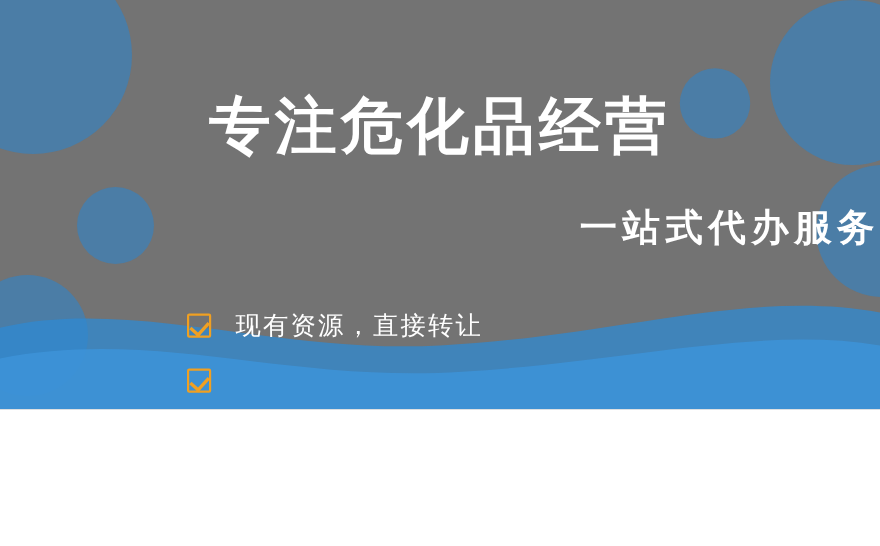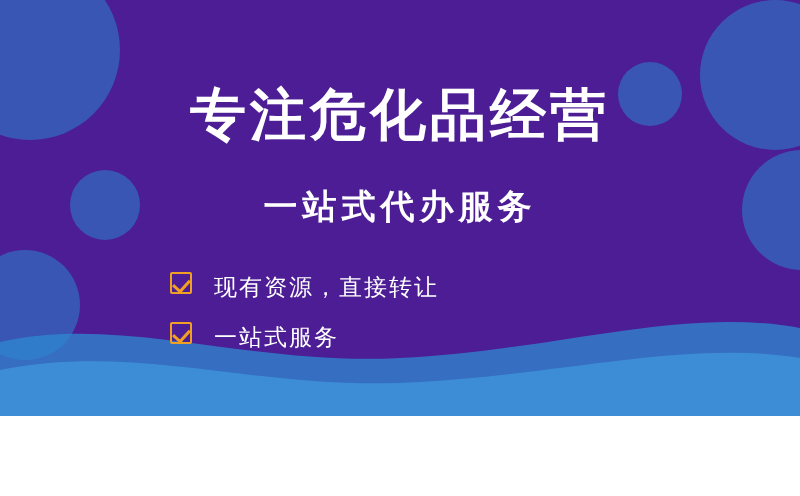--- a/index.html
+++ b/index.html
@@ -8,22 +8,22 @@
   }
   body {
     width: 800px;
     height: 496px;
     overflow: hidden;
     font-family: "Liberation Sans", sans-serif;
   }
   .banner {
     position: relative;
     width: 800px;
-    height: 416px;
-    background: #4c1d95;
+    height: 372px;
+    background: #737373;
     overflow: hidden;
   }
   
   .blob {
     position: absolute;
     border-radius: 50%;
     background: #2a85d0;
     opacity: 0.55;
   }
   .blob-1 { left: -60px;  top: -40px;  width: 180px; height: 180px; }
@@ -59,35 +59,36 @@
     letter-spacing: 4px;
     line-height: 1.1;
     font-family: "Liberation Sans", "DejaVu Sans", sans-serif;
   }
 
   .subhead {
     position: absolute;
     top: 184px;
     left: 0;
     width: 800px;
-    text-align: center;
+    text-align: right;
     color: #ffffff;
     font-size: 34px;
     font-weight: bold;
     letter-spacing: 5px;
     font-family: "Liberation Sans", "DejaVu Sans", sans-serif;
   }
 
   .features {
     position: absolute;
     top: 272px;
     left: 170px;
   }
   .feature-item {
     display: flex;
+    align-items: center;
     height: 48px;
     margin-bottom: 2px;
   }
   .check-box {
     width: 22px;
     height: 22px;
     border: 2px solid #f0a022;
     border-radius: 2px;
     position: relative;
     flex: 0 0 auto;
@@ -138,18 +139,17 @@
     <div class="features">
 
       <div class="feature-item">
         <span class="check-box"></span>
         <span class="feature-text">现有资源，直接转让</span>
       </div>
 
 
       <div class="feature-item">
         <span class="check-box"></span>
-        <span class="feature-text">一站式服务</span>
       </div>
 
     </div>
   </div>
 </div>
 
 </body></html>

